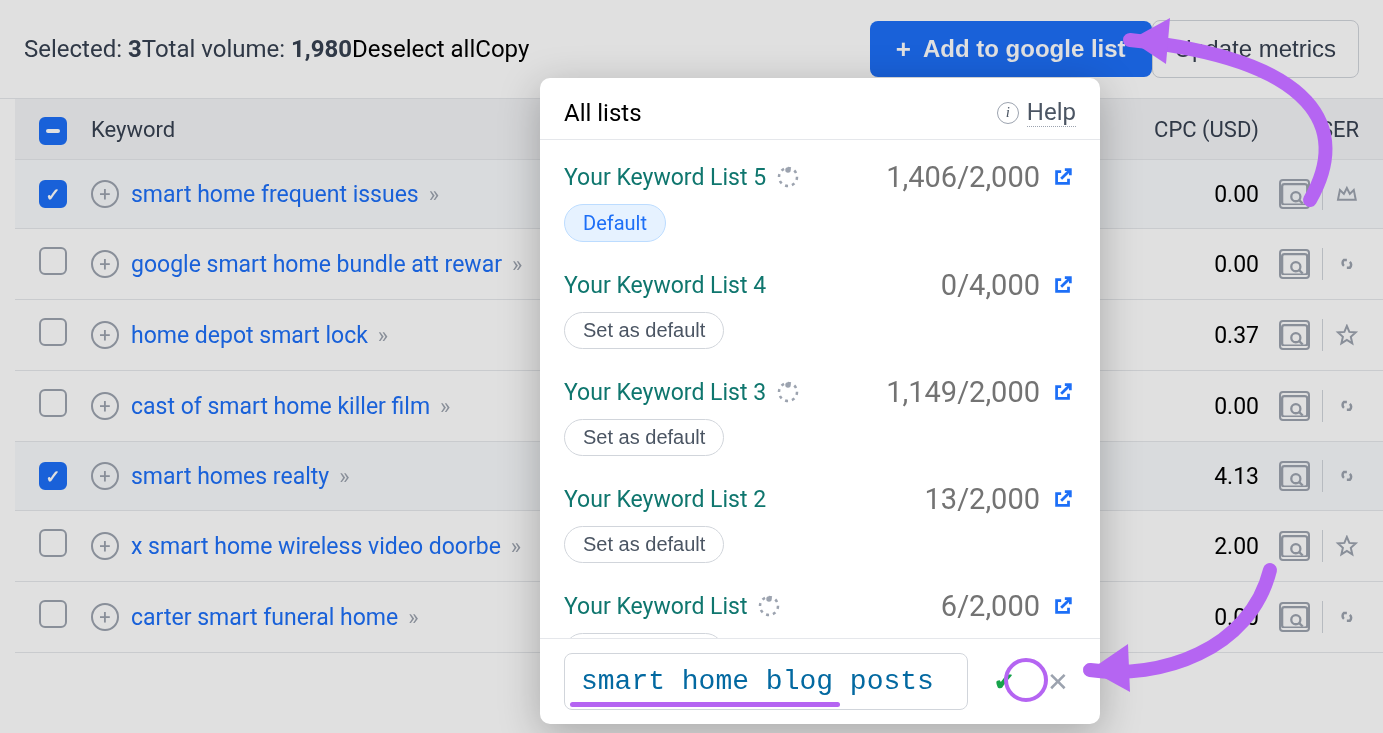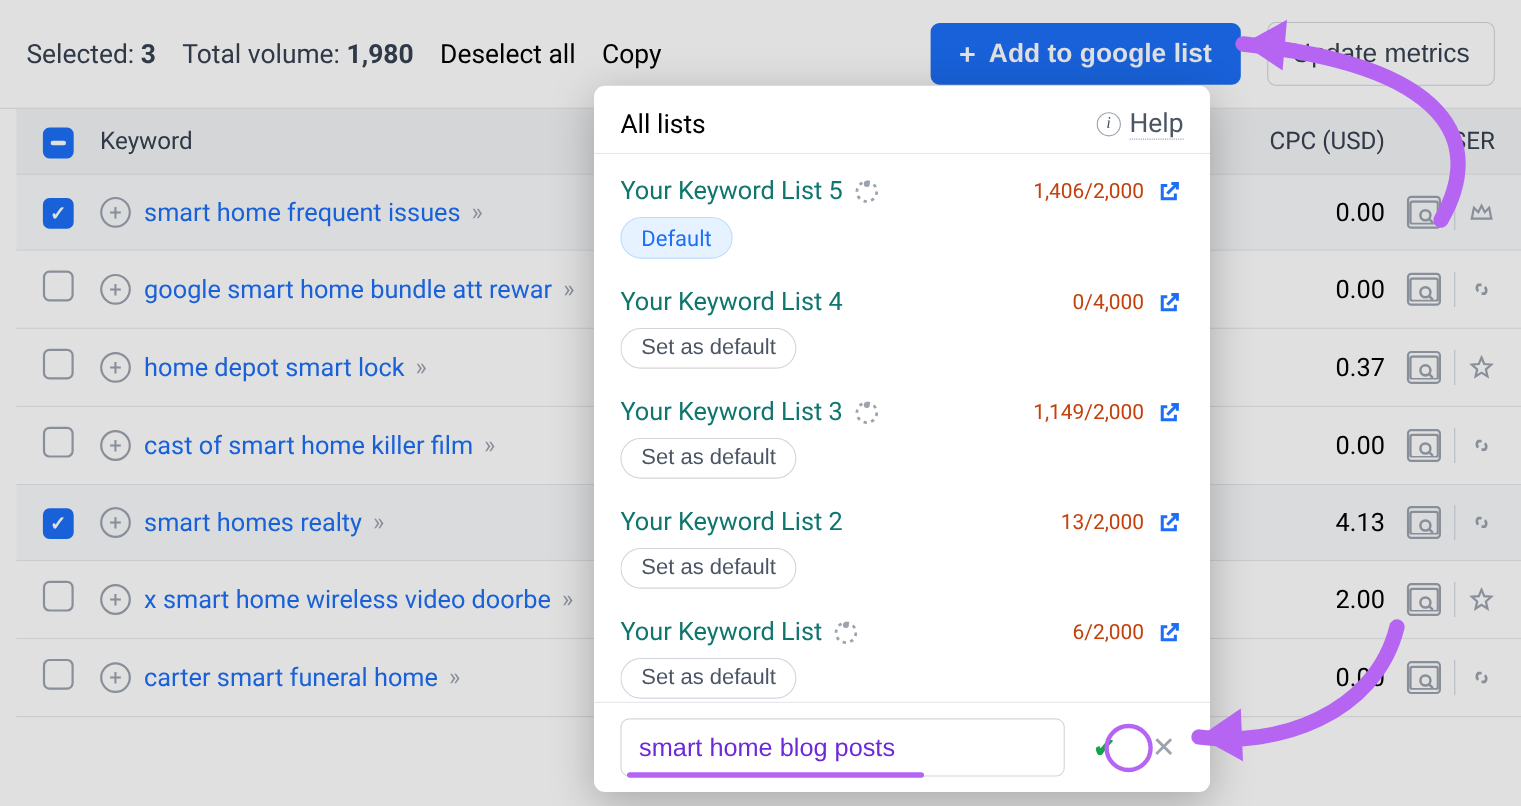--- a/index.html
+++ b/index.html
@@ -15,21 +15,20 @@
   position: absolute;
   inset: 0;
   background: rgba(0,0,0,0.12);
   z-index: 5;
   pointer-events: none;
 }
 .toolbar {
   display: flex;
   align-items: center;
   padding: 20px 24px;
-  gap: 24px;
   font-size: 24px;
   border-bottom: 1px solid #e5e7eb;
   background: #fff;
 }
 .toolbar .sel { color: #374151; }
 .toolbar .sel b { font-weight: 700; }
 .link { color: #000000; cursor: pointer; }
 .spacer { flex: 1; }
 .btn-primary {
   background: #1d6ff7;
@@ -142,21 +141,21 @@
 .list-body::-webkit-scrollbar { width: 8px; }
 .list-body::-webkit-scrollbar-thumb { background: #d1d5db; border-radius: 4px; }
 .list-item { padding: 12px 10px 14px 0; }
 .li-top { display: flex; align-items: center; justify-content: space-between; }
 .li-name { font-size: 23px; color: #0f766e; display: flex; align-items: center; gap: 10px; }
 .share-icon {
   width: 24px; height: 24px; display: inline-block;
 }
 .share-icon svg { width: 24px; height: 24px; }
 .li-right { display: flex; align-items: center; gap: 12px; }
-.li-count { color: #c2410c; font-size: 19px; }
+.li-count { color: #737373; font-size: 29px; }
 .ext {
   width: 22px; height: 22px; display: inline-block; color: #1d6ff7;
 }
 .ext svg { width: 22px; height: 22px; }
 .badge-default {
   display: inline-block; margin-top: 10px;
   background: #e6f2ff; color: #1d6ff7;
   border: 1px solid #bcdcff; border-radius: 999px;
   padding: 6px 18px; font-size: 20px;
 }
@@ -169,23 +168,24 @@
 .pop-footer {
   display: flex; align-items: center; gap: 18px;
   padding: 14px 24px 0 24px;
   border-top: 1px solid #e5e7eb;
 }
 .name-input {
   flex: 1;
   padding: 12px 16px;
   border: 1px solid #d1d5db;
   border-radius: 8px;
-  font-size: 23px;
-  color: #6d28d9;
+  font-size: 28px;
+  color: #0369a1;
   outline: none;
+  font-family: Liberation Mono, monospace;
 }
 .confirm {
   width: 36px; height: 36px;
   display: inline-flex; align-items: center; justify-content: center;
   color: #16a34a; font-size: 24px; font-weight: 700; cursor: pointer;
 }
 .cancel {
   width: 36px; height: 36px;
   display: inline-flex; align-items: center; justify-content: center;
   color: #9ca3af; font-size: 26px; cursor: pointer;

